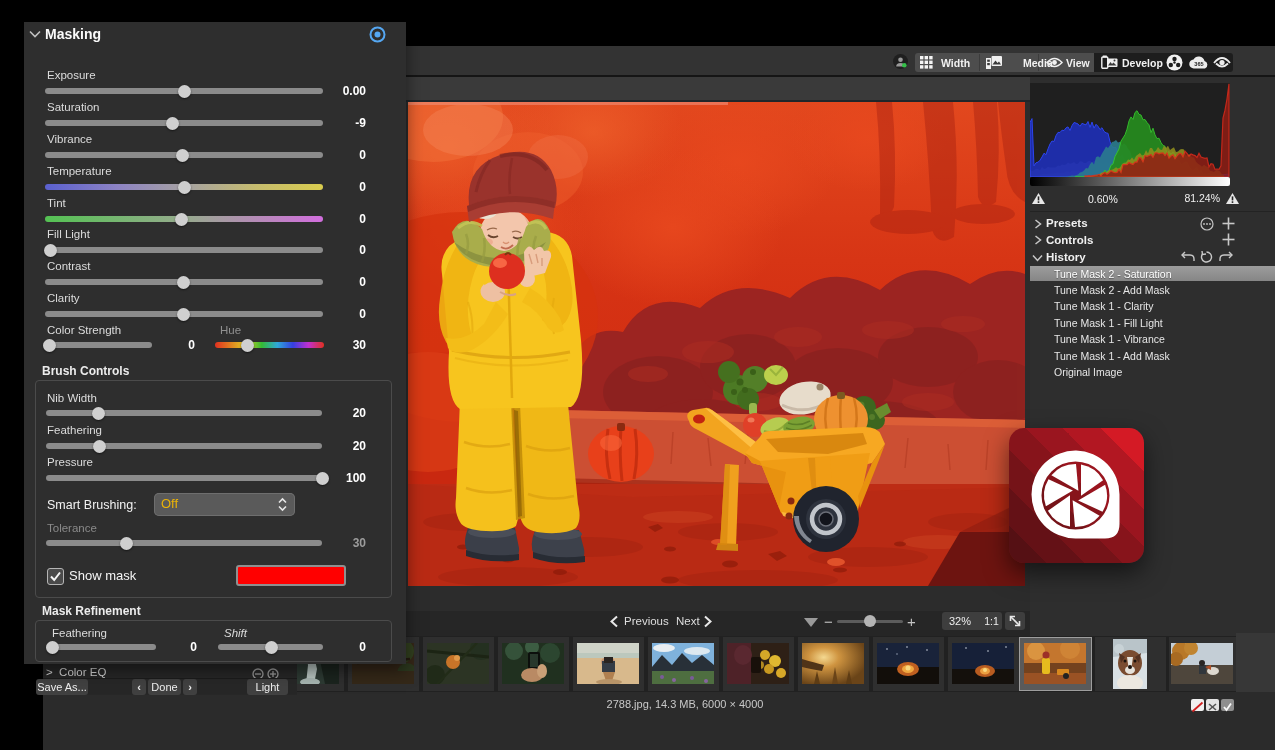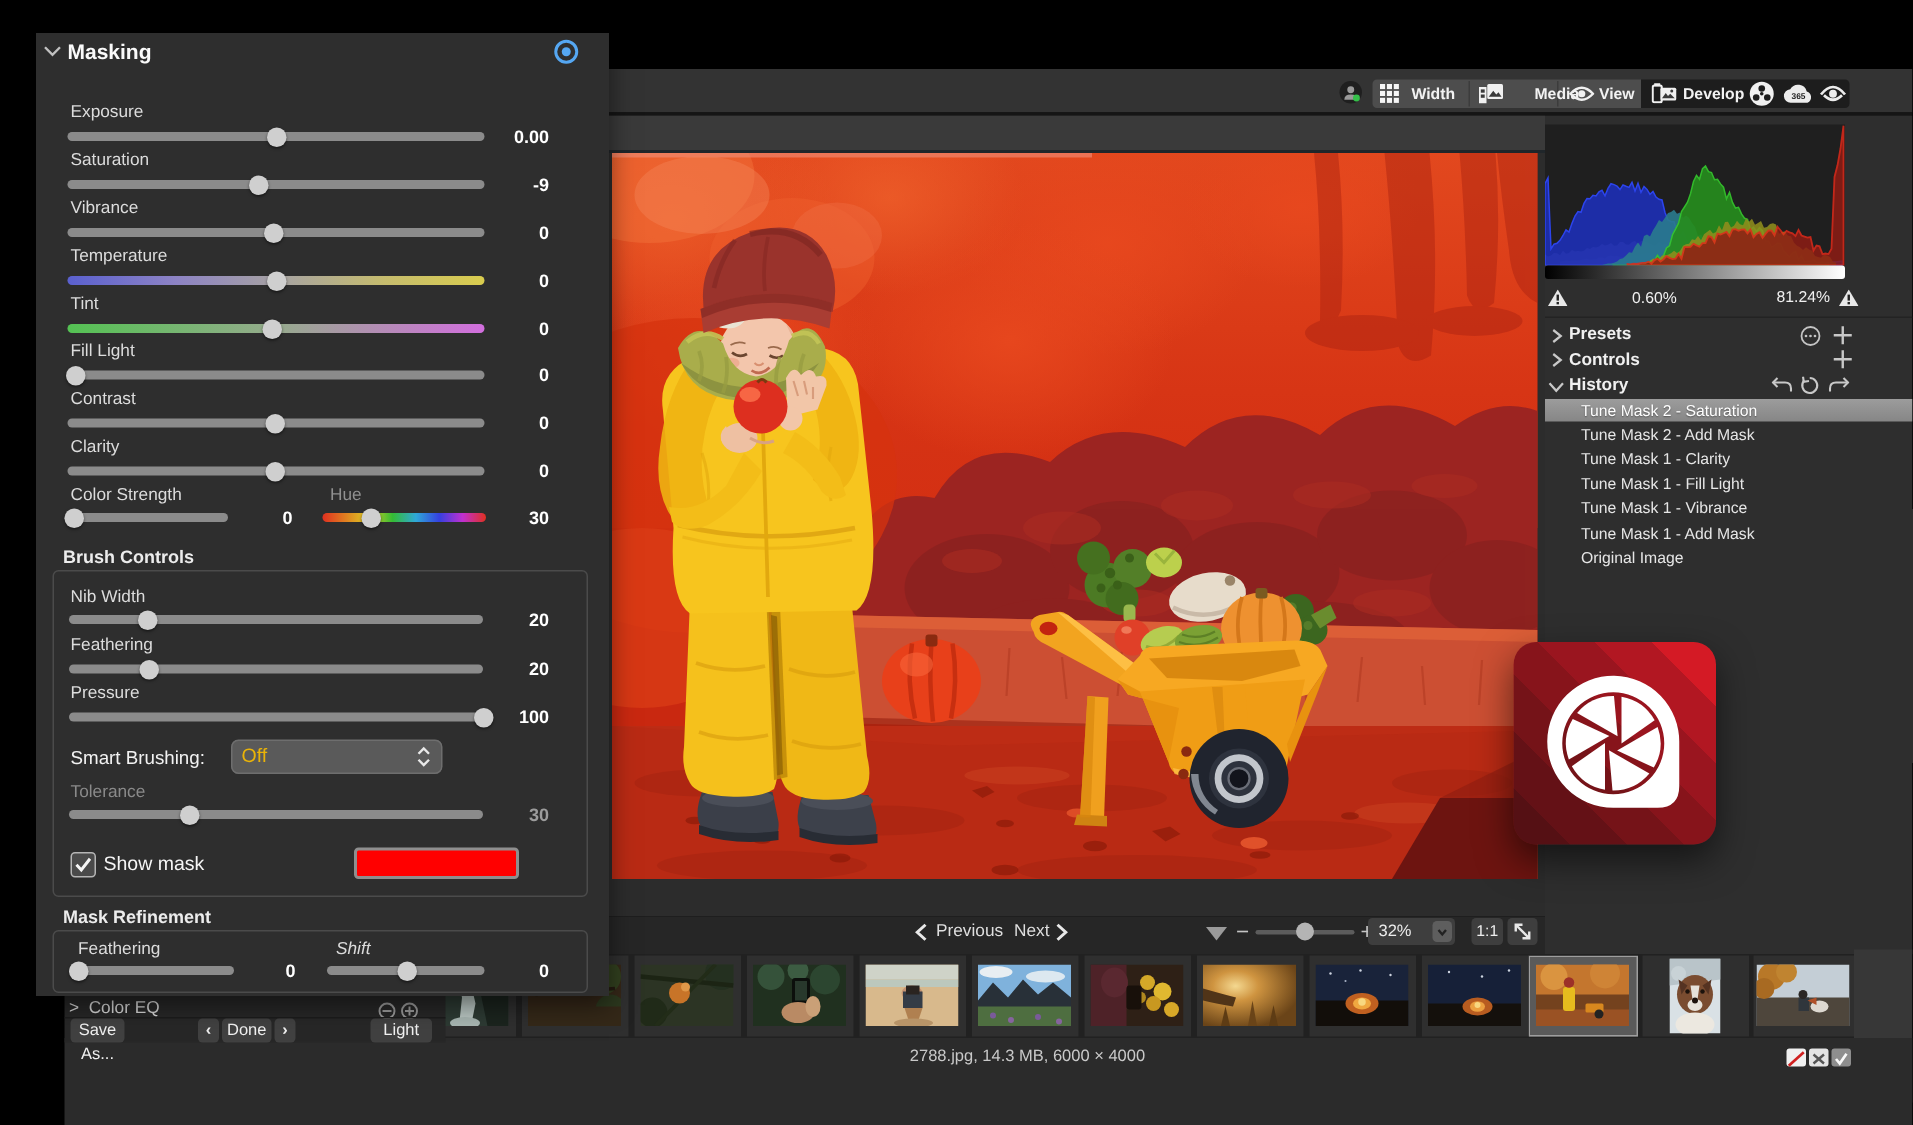--- a/index.html
+++ b/index.html
@@ -325,21 +325,21 @@
 <div class="abs" style="left:624px;top:615px;font-size:11.5px;color:#dedede;">Previous</div>
 <div class="abs" style="left:676px;top:615px;font-size:11.5px;color:#dedede;text-align:right;">Next</div>
 <svg class="abs" style="left:703px;top:615px;" width="10" height="13" viewBox="0 0 10 13">
     <polyline points="2,1.5 7.5,6.5 2,11.5" fill="none" stroke="#e8e8e8" stroke-width="2"></polyline>
   </svg>
 <div class="abs" style="left:804px;top:618px;width:0;height:0;border-left:7px solid transparent;border-right:7px solid transparent;border-top:9px solid #9a9a9a;"></div>
 <div class="abs" style="left:824px;top:613px;font-size:15px;color:#c4c4c4;">−</div>
 <div class="abs" style="left:837px;top:620px;width:66px;height:3px;border-radius:2px;background:#5c5c5c;"></div>
 <div class="abs" style="left:864px;top:615px;width:12px;height:12px;border-radius:50%;background:#b4b4b4;"></div>
 <div class="abs" style="left:907px;top:613px;font-size:15px;color:#c4c4c4;">+</div>
-<div class="abs" style="left:912px;top:612px;width:58px;height:18px;background:#3e3e3e;border-radius:3px;">
+<div class="abs" style="left:942px;top:612px;width:58px;height:18px;background:#3e3e3e;border-radius:3px;">
   <div class="abs" style="left:7px;top:3px;font-size:11px;color:#ededed;">32%</div>
   <div class="abs" style="left:43px;top:2px;width:13px;height:14px;background:#5e5e5e;border-radius:3px;">
     <svg width="13" height="14" viewBox="0 0 13 14">
         <polyline points="4,6 6.5,9 9,6" fill="none" stroke="#222" stroke-width="1.6"></polyline>
       </svg>
   </div>
 </div>
 <div class="abs" style="left:981px;top:612px;width:21px;height:18px;background:#3e3e3e;border-radius:3px;color:#ededed;font-size:10.5px;text-align:center;line-height:18px;">1:1</div>
 <div class="abs" style="left:1005px;top:612px;width:20px;height:18px;background:#3e3e3e;border-radius:3px;">
   <svg width="20" height="18" viewBox="0 0 20 18">
@@ -597,21 +597,21 @@
 <div class="abs" style="left:43px;top:77px;width:254px;height:618px;background:#272727;"></div>
 <div class="abs" style="left:46px;top:666px;font-size:11.5px;color:#d6d6d6;">˃&nbsp; Color EQ</div>
 <svg class="abs" style="left:252px;top:668px;" width="28" height="12" viewBox="0 0 28 12">
   <circle cx="6" cy="6" r="5" fill="none" stroke="#9a9a9a" stroke-width="1.3"></circle>
     <line x1="3" y1="6" x2="9" y2="6" stroke="#9a9a9a" stroke-width="1.3"></line>
   <circle cx="21" cy="6" r="5" fill="none" stroke="#9a9a9a" stroke-width="1.3"></circle>
     <line x1="18" y1="6" x2="24" y2="6" stroke="#9a9a9a" stroke-width="1.3"></line>
     <line x1="21" y1="3" x2="21" y2="9" stroke="#9a9a9a" stroke-width="1.3"></line>
 </svg>
 <div class="abs" style="left:43px;top:678px;width:254px;height:1px;background:#1c1c1c;"></div>
-<div class="btn" style="left:47px;top:679px;width:36px;">Save As...</div>
+<div class="btn" style="left:36px;top:679px;width:52px;">Save As...</div>
 <div class="btn" style="left:132px;top:679px;width:14px;font-weight:bold;">‹</div>
 <div class="btn" style="left:148px;top:679px;width:33px;">Done</div>
 <div class="btn" style="left:183px;top:679px;width:14px;font-weight:bold;">›</div>
 <div class="btn" style="left:247px;top:679px;width:41px;">Light</div>
 
 <div class="abs" style="left:24px;top:22px;width:382px;height:642px;background:#2e2e2e;
      box-shadow:0 6px 16px rgba(0,0,0,.5);">
   <svg class="abs" style="left:4px;top:7px;" width="14" height="10" viewBox="0 0 14 10">
       <polyline points="2,2.5 7,7.5 12,2.5" fill="none" stroke="#c0c0c0" stroke-width="1.6"></polyline>
     </svg>

